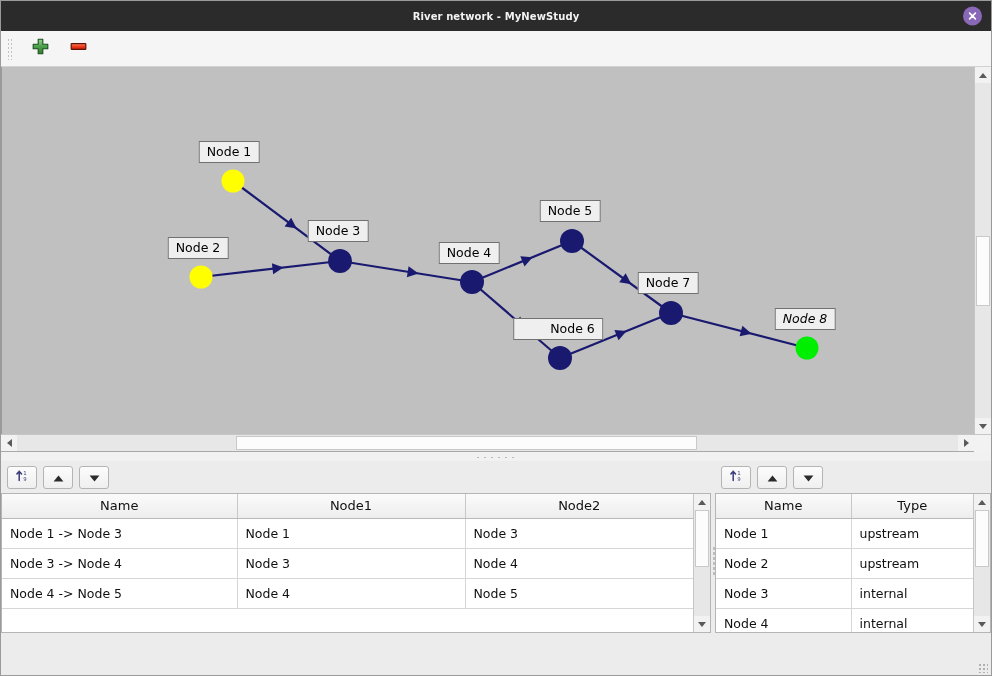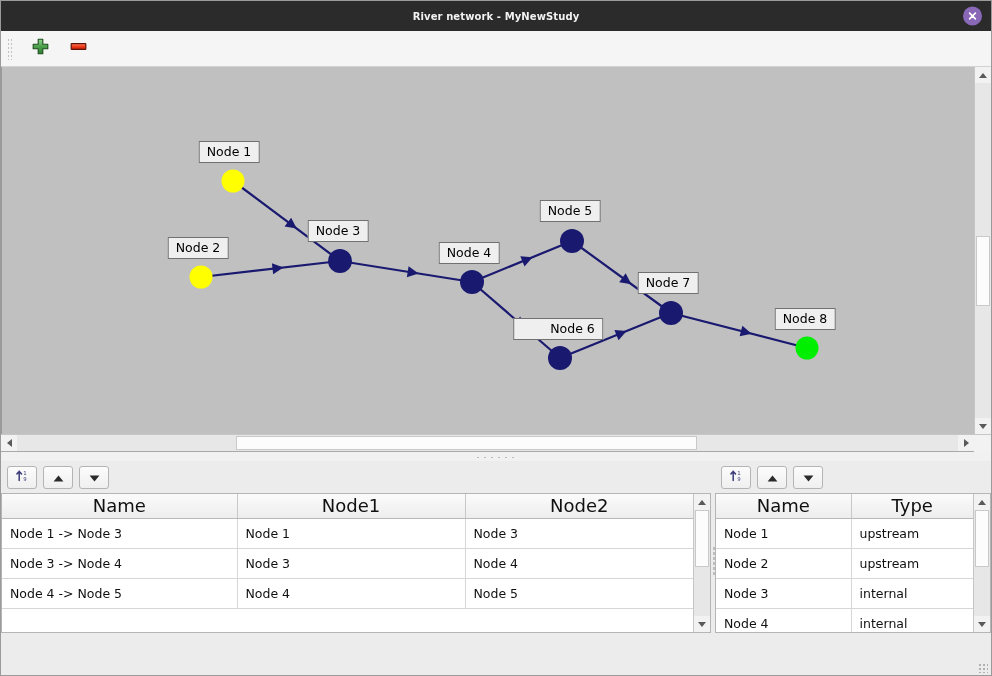--- a/index.html
+++ b/index.html
@@ -187,21 +187,21 @@
     overflow: hidden;
   }
   .pane-left .table-wrap { margin-left: 0; margin-right: 0; }
   .tbl-scrollarea { flex: 1 1 auto; min-width: 0; overflow: hidden; display: flex; flex-direction: column; }
   table.grid { border-collapse: collapse; width: 100%; table-layout: fixed; }
   table.grid th {
     background: linear-gradient(#fbfbfb, #ededed);
     border-right: 1px solid #c8c8c8;
     border-bottom: 1px solid #b9b9b9;
     font-weight: normal;
-    font-size: 18px;
+    font-size: 13px;
     color: #101010;
     height: 24px;
     text-align: center;
     padding: 0 4px;
   }
   table.grid th:last-child { border-right: none; }
   table.grid td {
     border-right: 1px solid #d6d6d6;
     border-bottom: 1px solid #d6d6d6;
     font-size: 12.5px;
@@ -303,21 +303,21 @@
           <circle cx="669" cy="246" r="12" fill="#191970"></circle>
           <circle cx="805" cy="281" r="11.5" fill="#00ee00"></circle>
         </svg>
     <div class="node-label" style="left: 227px; top: 74px; transform: translateX(-50%);">Node 1</div>
         <div class="node-label" style="left: 196px; top: 170px; transform: translateX(-50%);">Node 2</div>
         <div class="node-label" style="left: 336px; top: 153px; transform: translateX(-50%);">Node 3</div>
         <div class="node-label" style="left: 467px; top: 175px; transform: translateX(-50%);">Node 4</div>
         <div class="node-label" style="left: 568px; top: 133px; transform: translateX(-50%);">Node 5</div>
         <div class="node-label" style="left: 556px; top: 251px; transform: translateX(-50%); padding-left: 36px;">Node 6</div>
         <div class="node-label" style="left: 666px; top: 205px; transform: translateX(-50%);">Node 7</div>
-        <div class="node-label" style="left: 803px; top: 241px; transform: translateX(-50%);">Node 8</div>
+        <div class="node-label" style="left: 803px; top: 241px; transform: translateX(-50%); font-style: italic;">Node 8</div>
       </div>
     <div class="vscroll">
       <div class="sb-arrow">
           <div class="tri tri-up"></div>
         </div>
       <div class="sb-track">
         <div class="sb-thumb-v" style="top:153px;height:70px;"></div>
       </div>
       <div class="sb-arrow">
           <div class="tri tri-down"></div>

